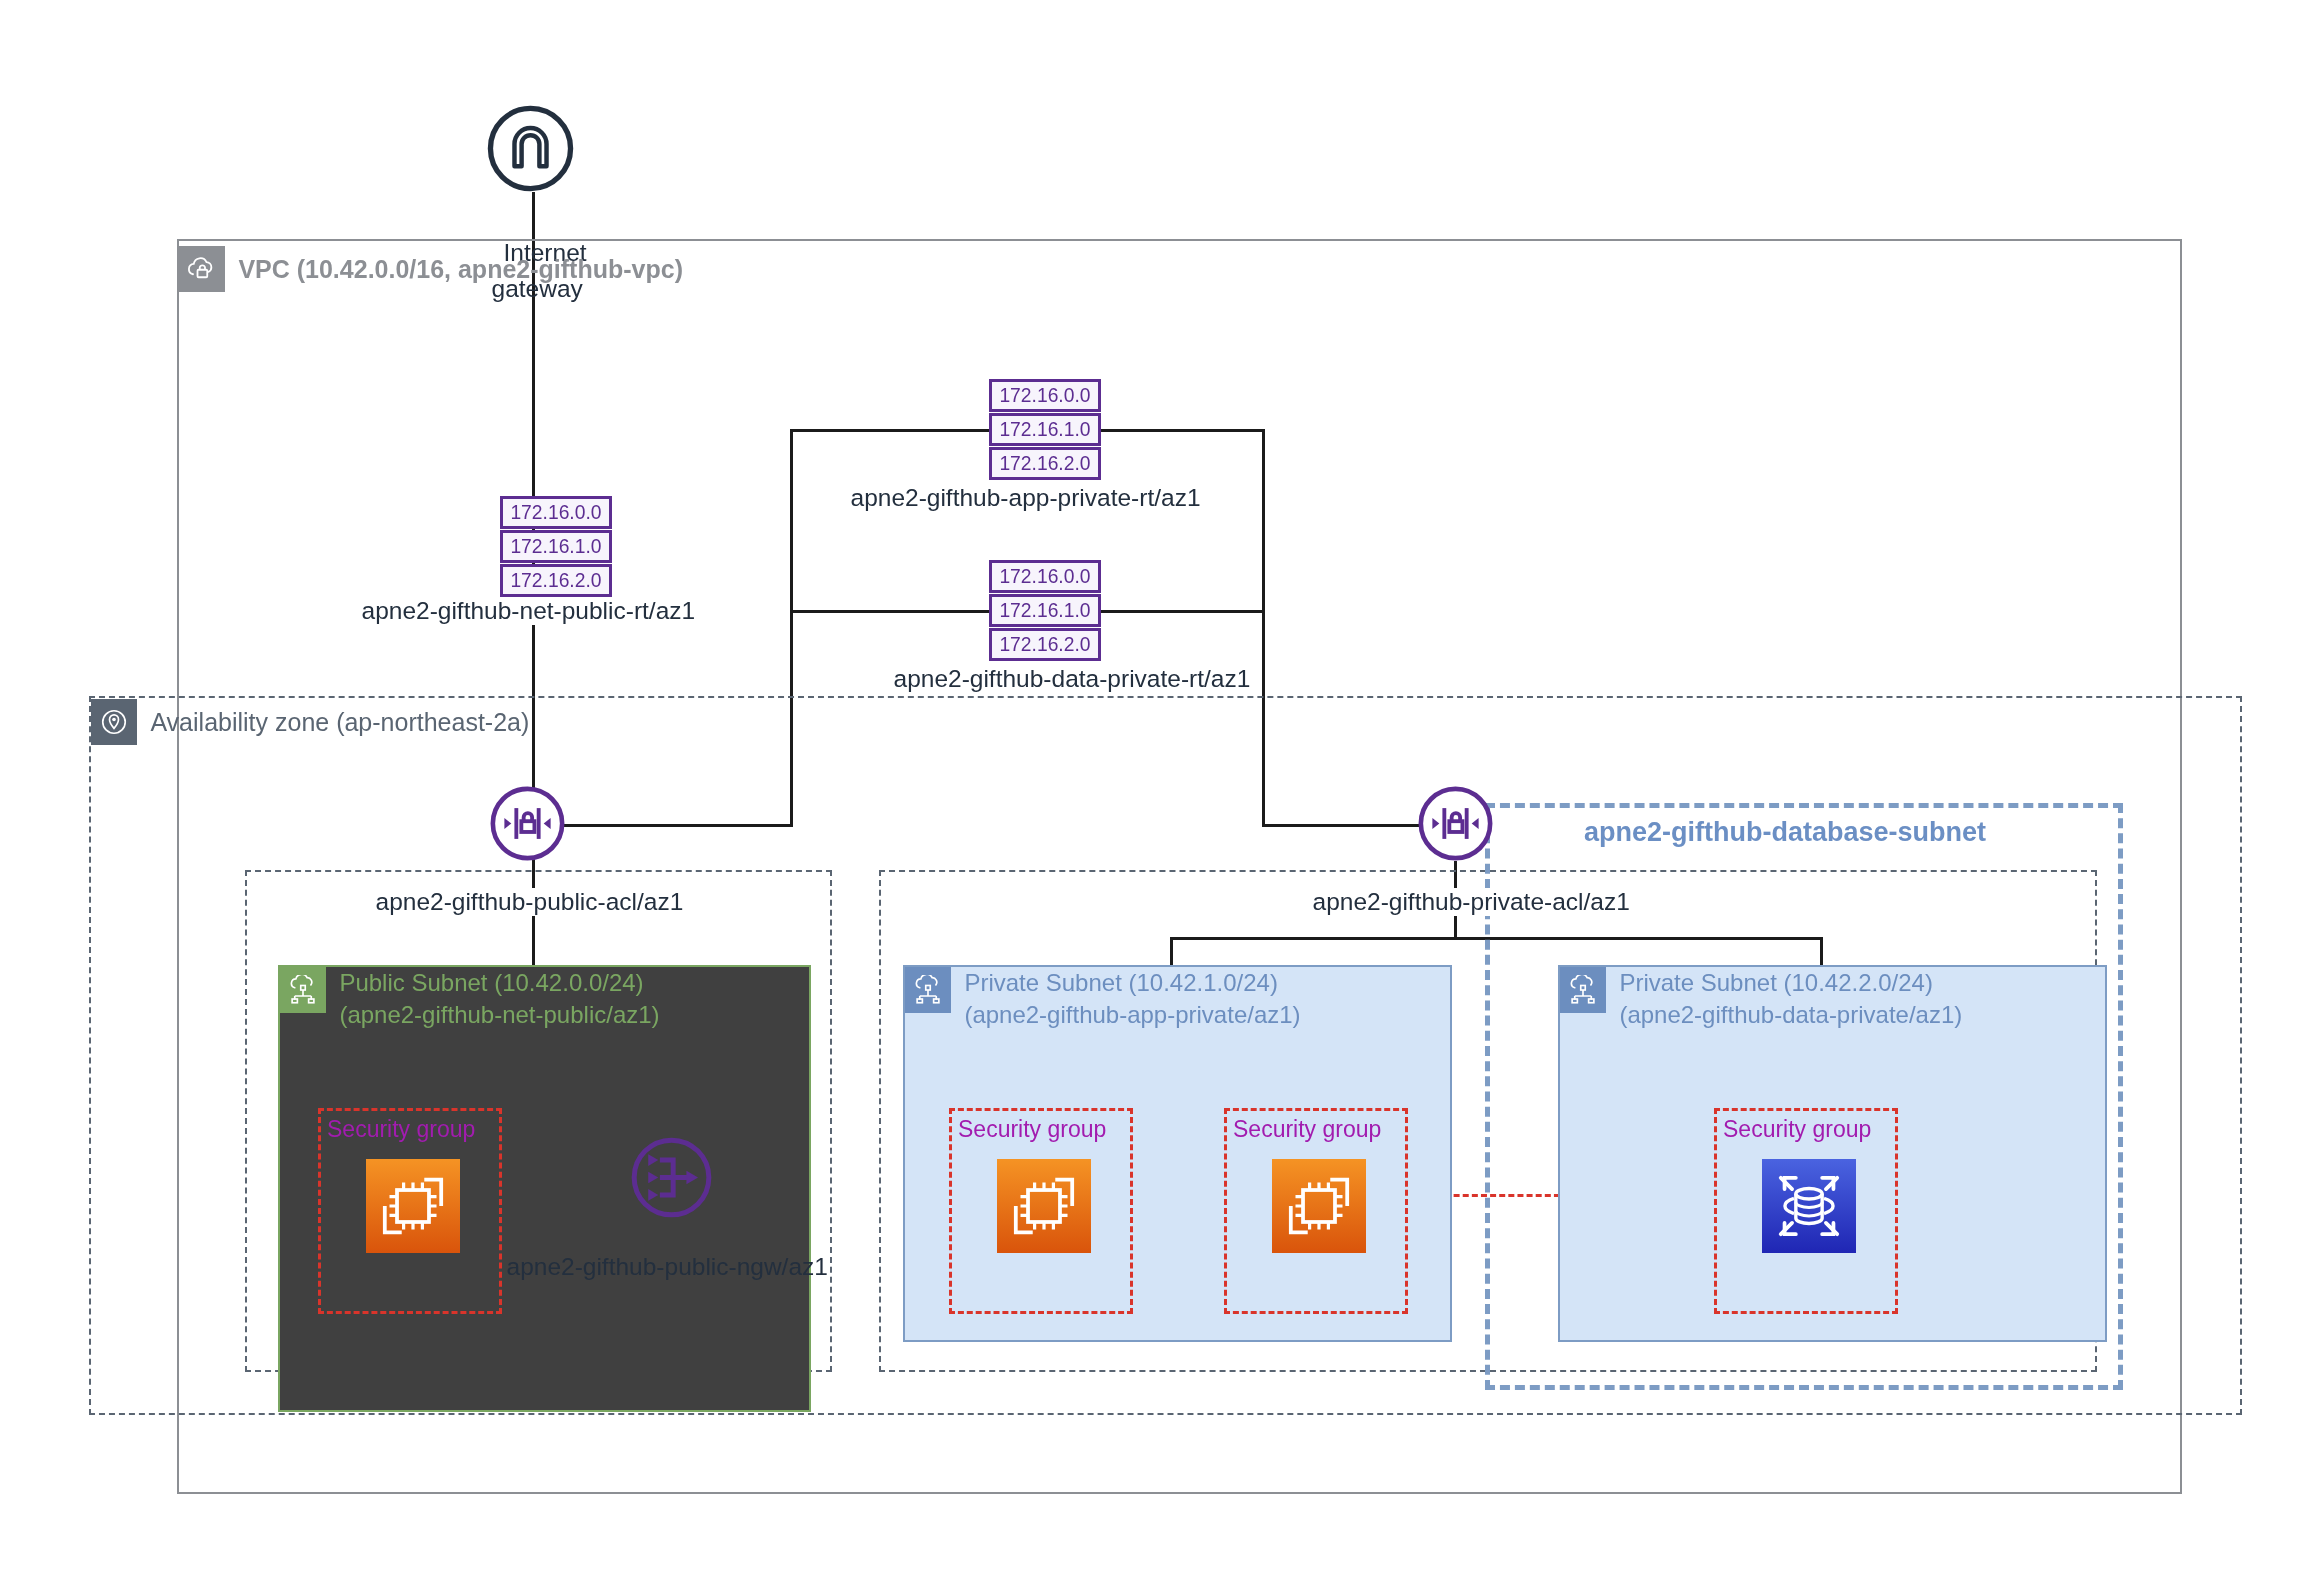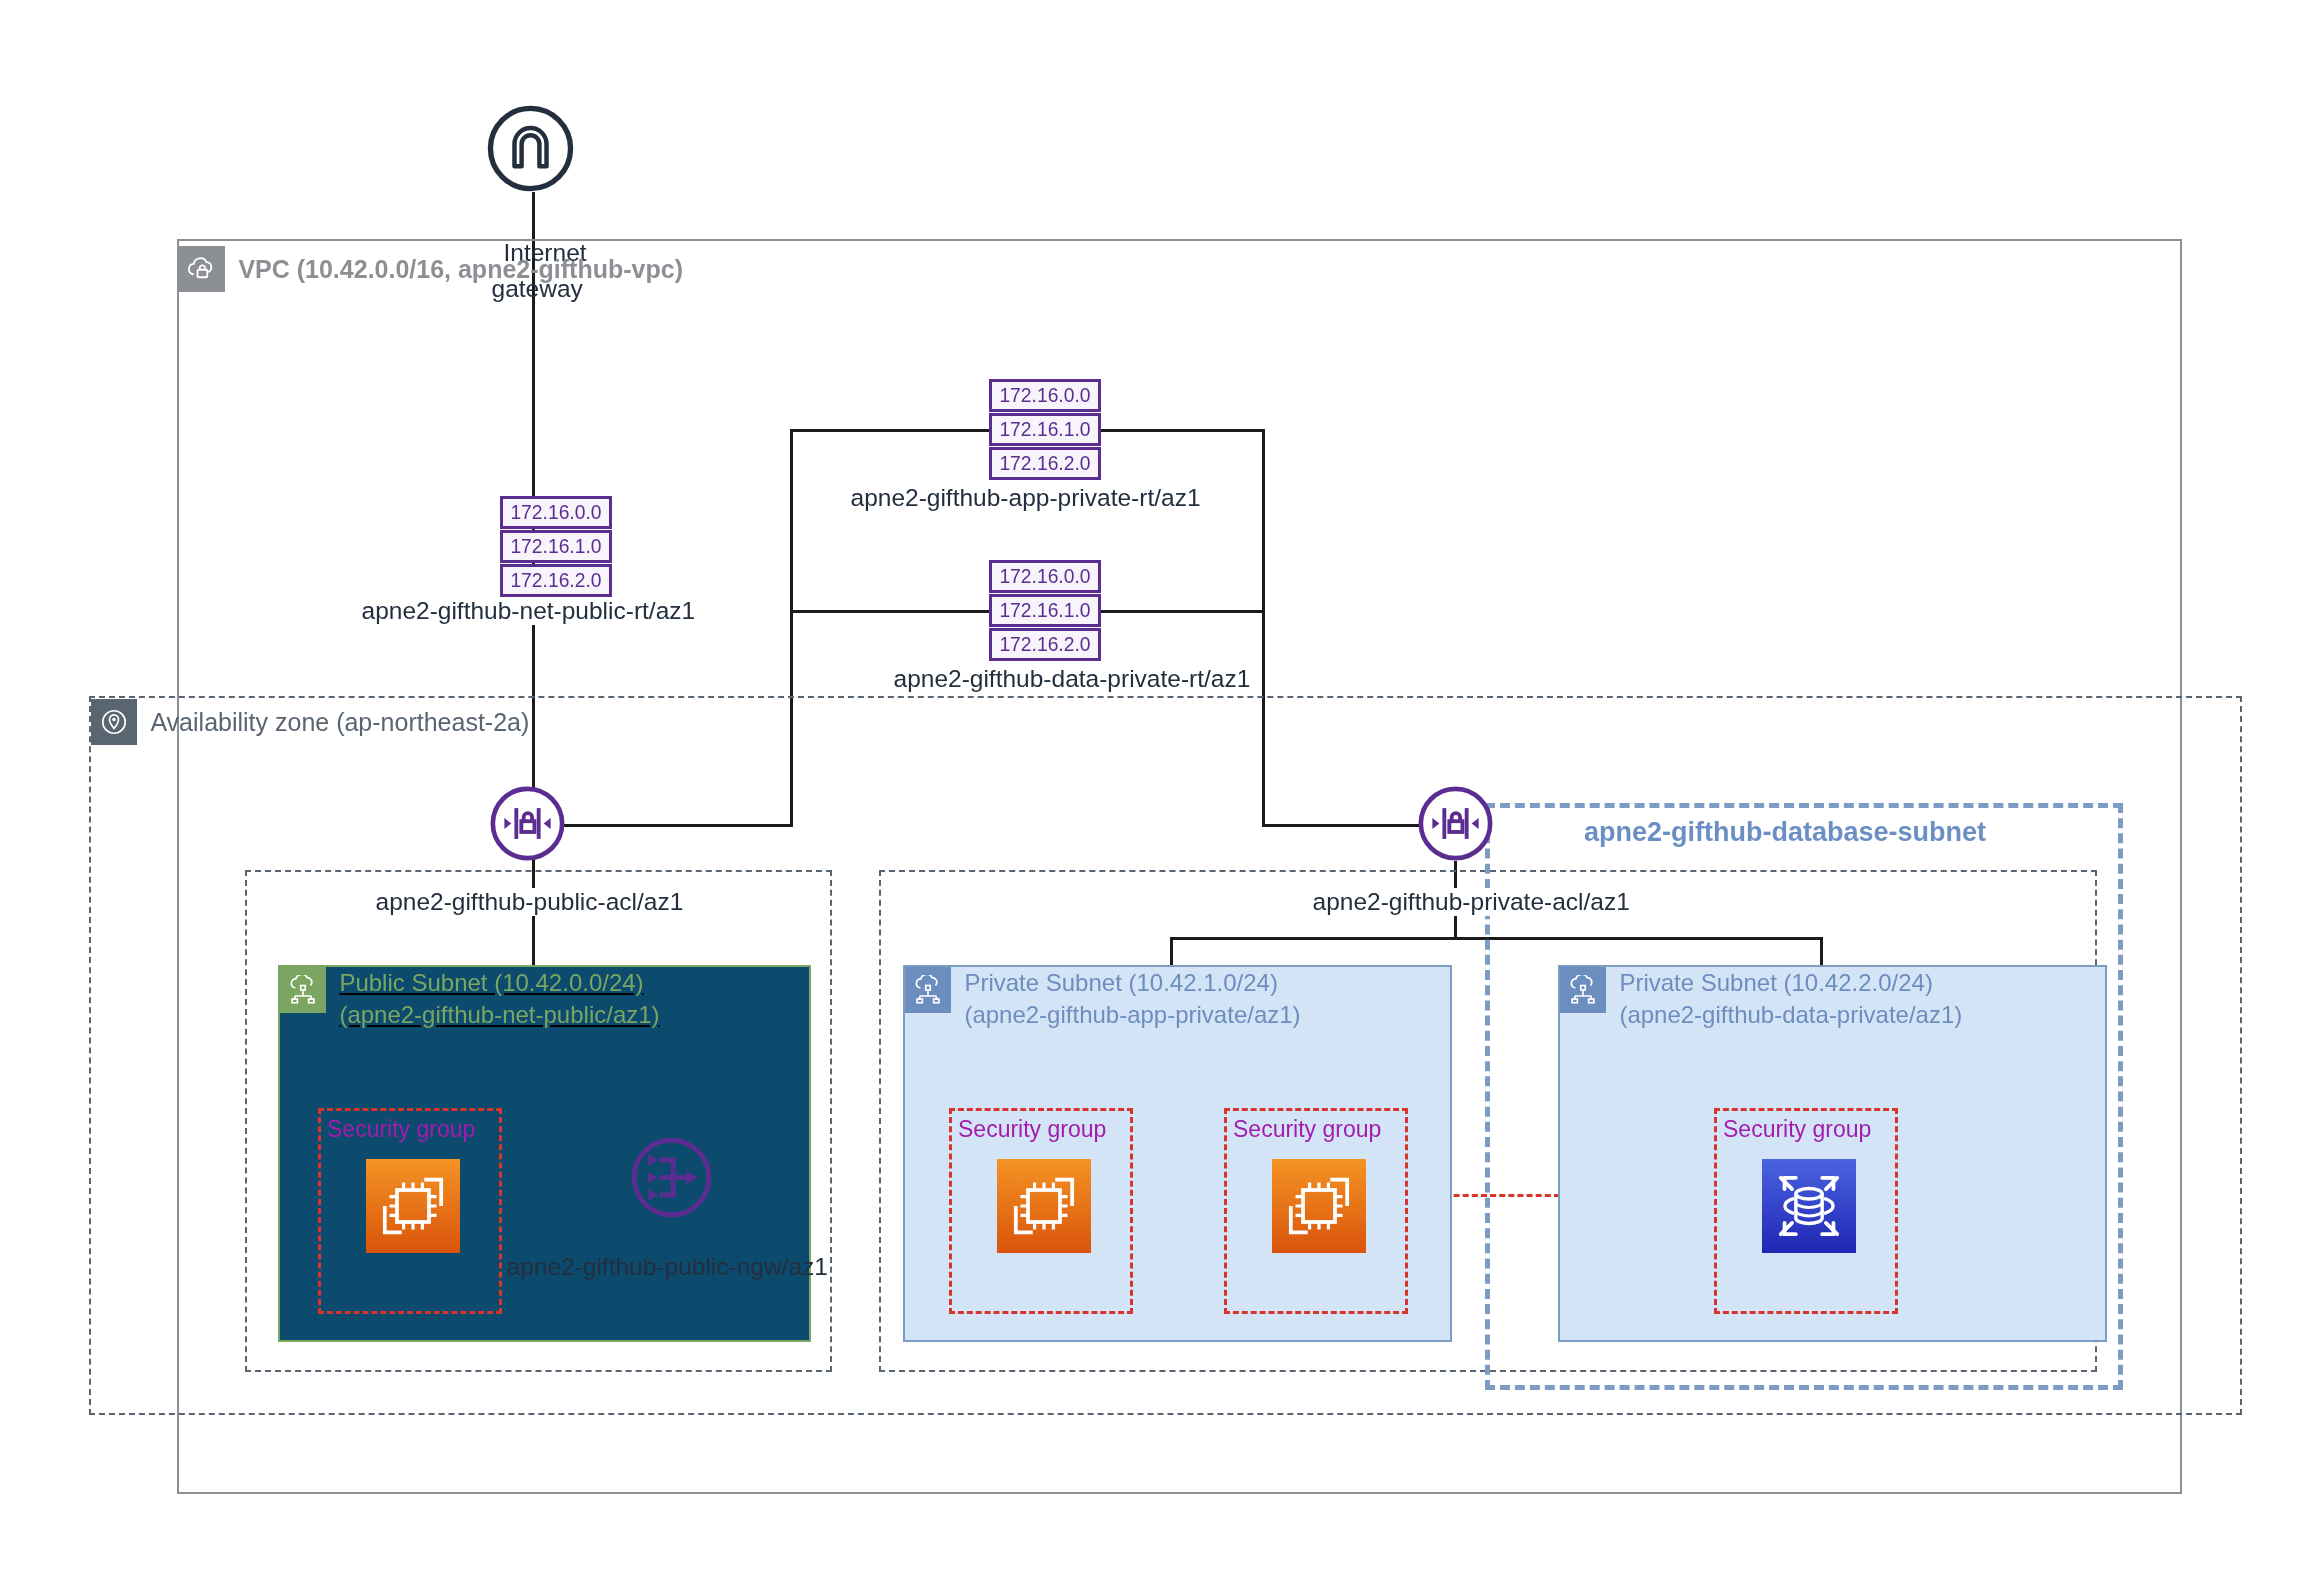--- a/index.html
+++ b/index.html
@@ -23,21 +23,21 @@
   .vpc-text{color:#8c8f94;}
   .az-label{left:91px;top:699px;text-align:center;}
   .az-icon{background:#5a6572;}
   .az-text{color:#5a6572;}
 
   
   .subnet{box-sizing:border-box;}
   .subnet-inner{display:flex;}
   .subnet-ico{width:46px;height:46px;flex:0 0 46px;display:flex;align-items:center;justify-content:center;}
   .subnet-txt{padding-left:13.4px;font-size:24px;line-height:1.32;white-space:nowrap;}
-  .pub-subnet{left:278px;top:965px;width:533px;height:377px;background:#0c4a6e;border:2.2px solid #7aa661;text-decoration:underline;}
+  .pub-subnet{left:278px;top:965px;width:533px;height:447px;background:#404040;border:2.2px solid #7aa661;}
   .pub-ico{background:#7aa661;}
   .pub-txt{color:#7aa661;}
   .app-subnet{left:903px;top:965px;width:549px;height:377px;background:#d4e4f7;border:2.2px solid #7d9cc4;}
   .data-subnet{left:1558px;top:965px;width:549px;height:377px;background:#d4e4f7;border:2.2px solid #7d9cc4;}
   .priv-ico{background:#6c8ebf;}
   .priv-txt{color:#6c8ebf;}
 
   
   .sg{box-sizing:border-box;border:3px dashed #d9342b;}
   .sg-label{position:absolute;left:6px;top:4.5px;color:#a21caf;font-size:23px;white-space:nowrap;}

